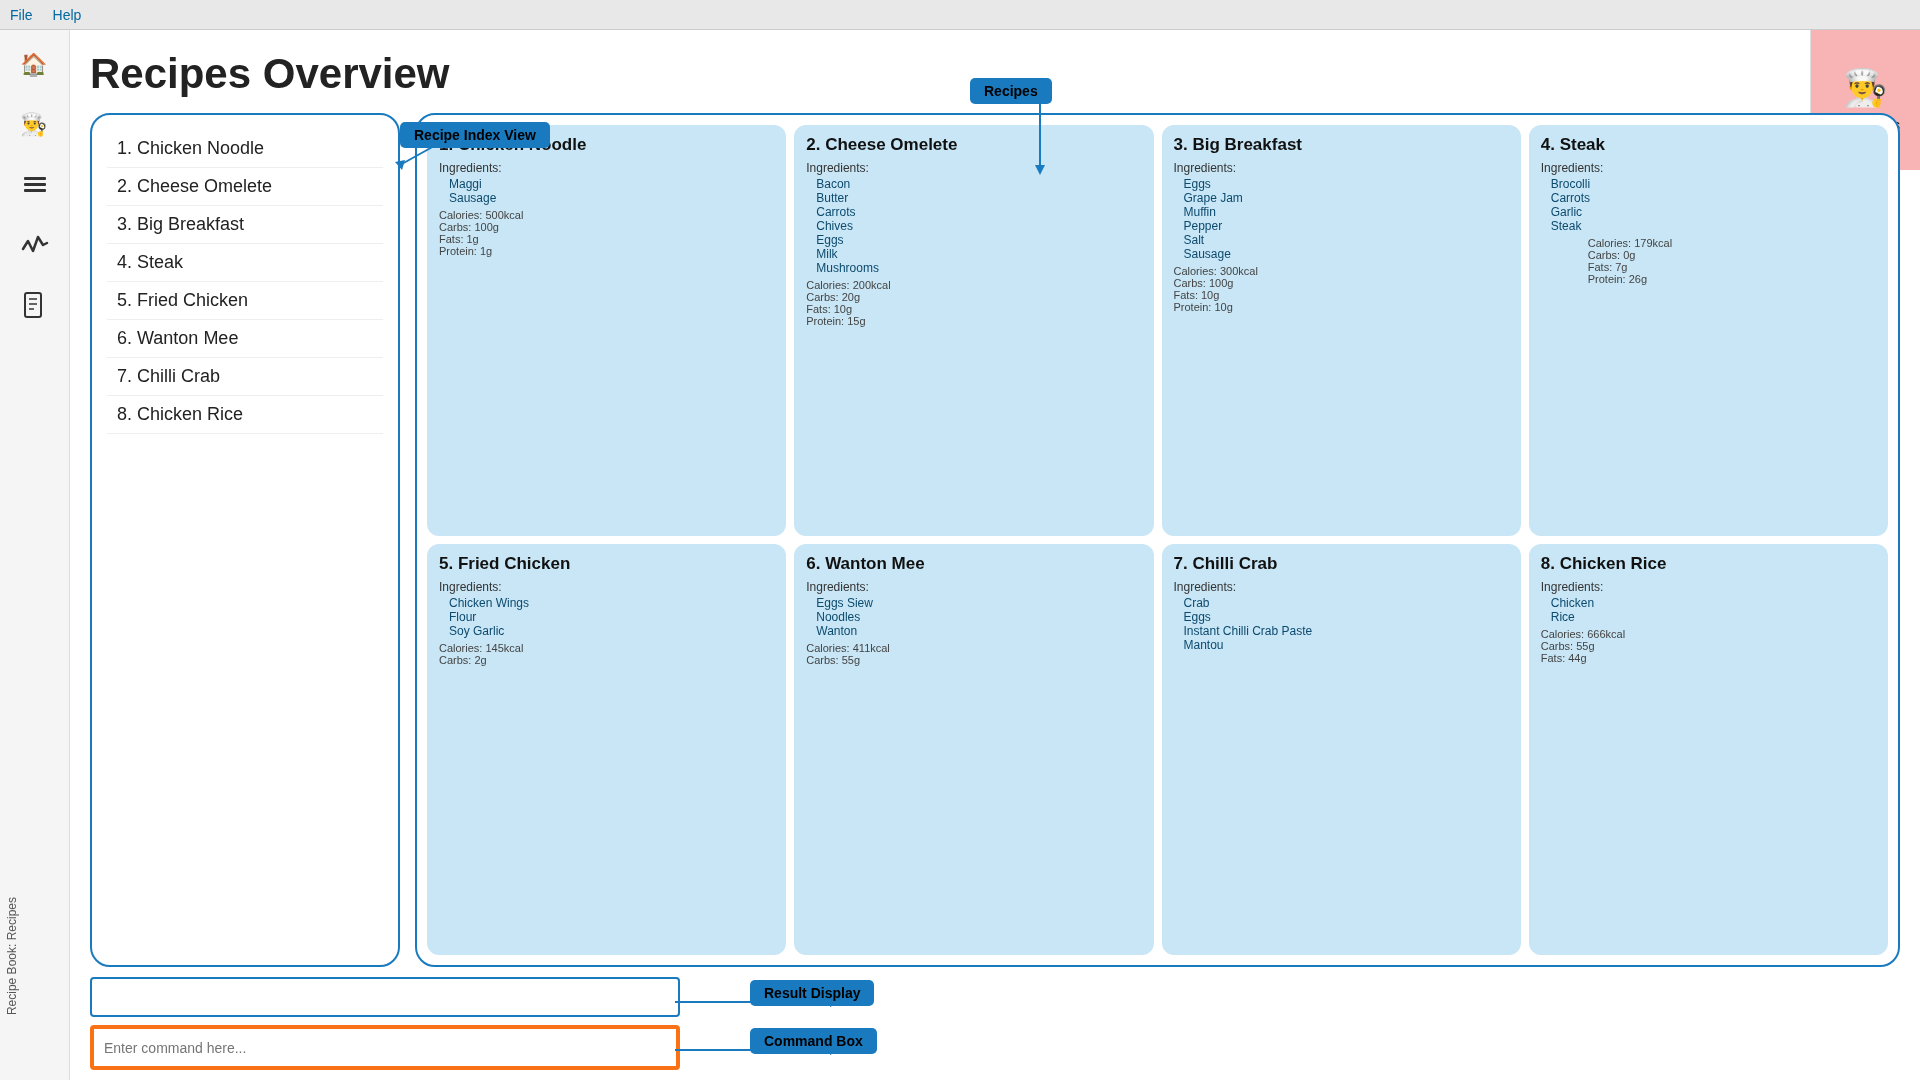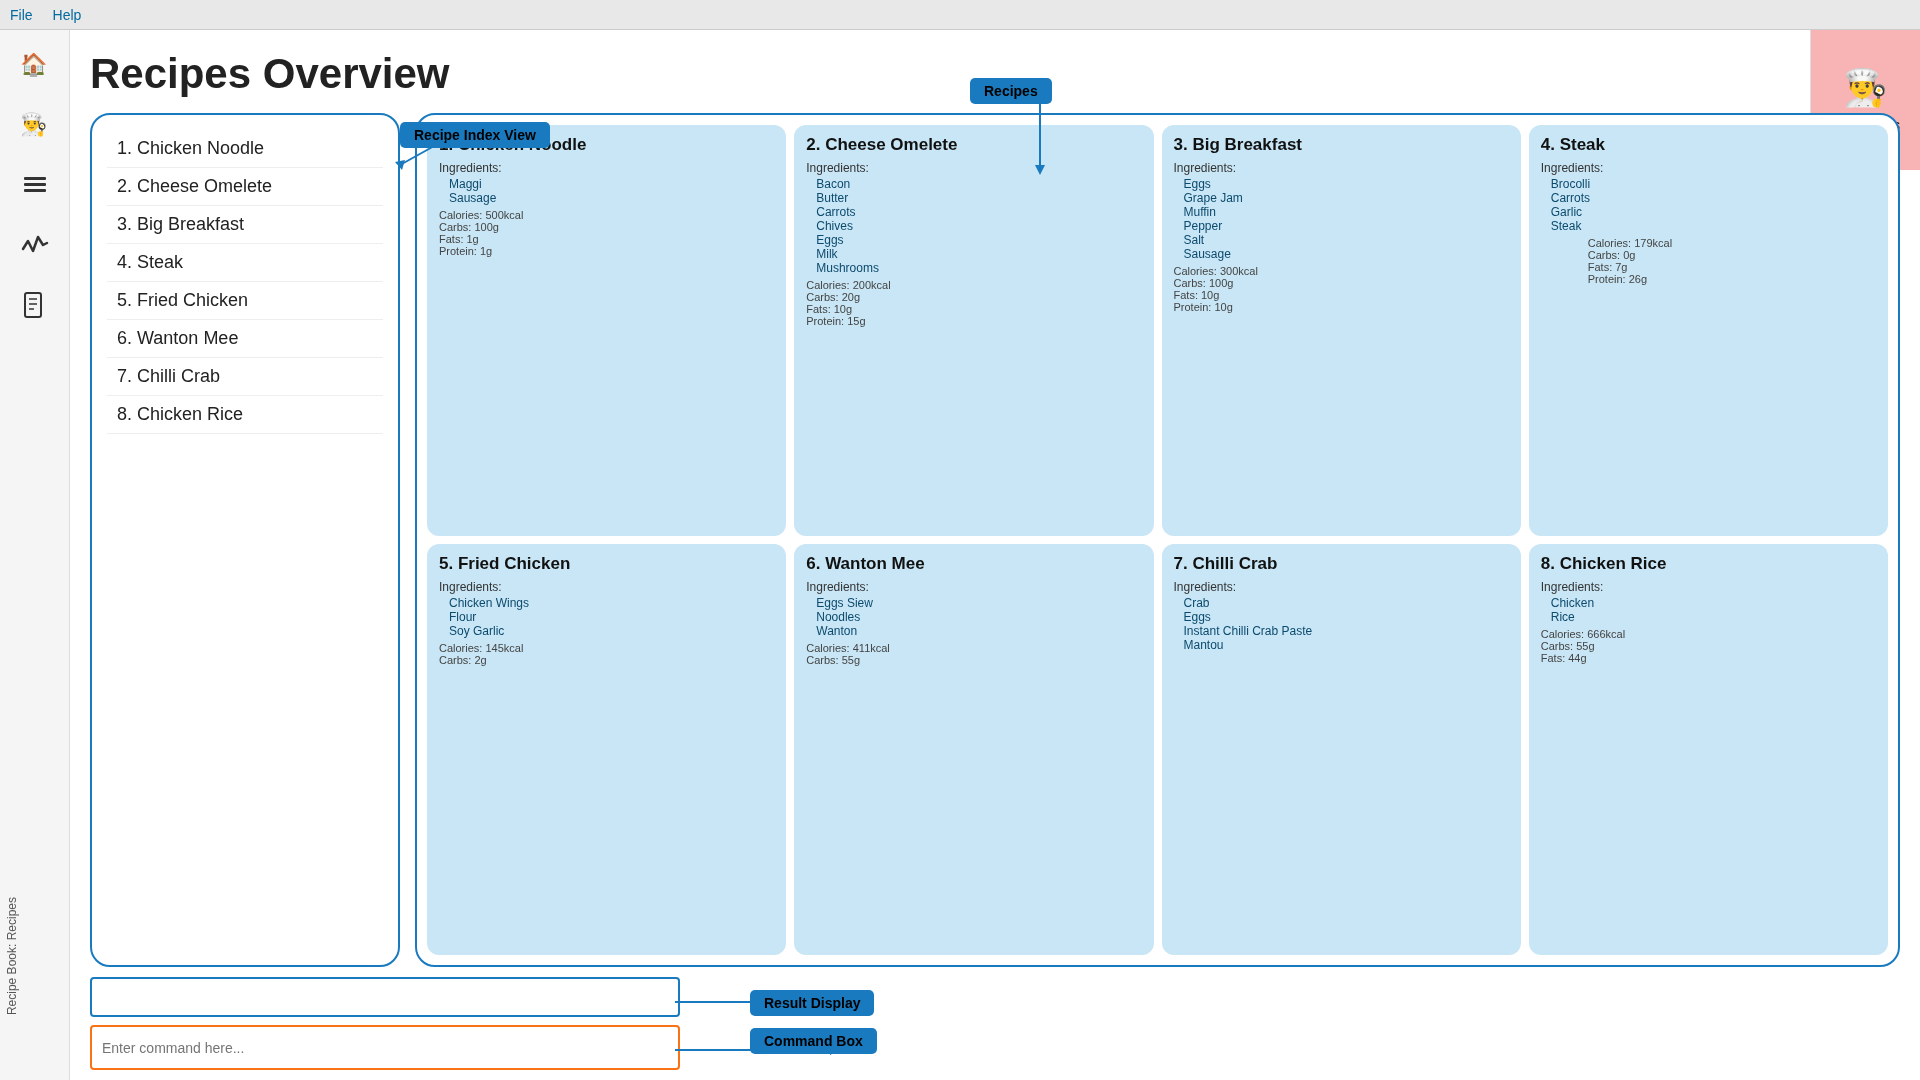--- a/index.html
+++ b/index.html
@@ -203,21 +203,21 @@
     }
     .command-box-row {
       display: flex;
       align-items: center;
       gap: 10px;
       position: relative;
     }
     .command-input {
       width: 590px;
       height: 45px;
-      border: 2px solid #f97316;
+      border: 4px solid #f97316;
       border-radius: 4px;
       padding: 0 10px;
       font-size: 14px;
       color: #888;
       outline: none;
     }
     .bottom-label {
       font-size: 12px;
       color: #666;
       margin-top: 4px;
@@ -386,21 +386,21 @@
 
     <div class="bottom-area">
 
       <div class="result-display-row">
         <div class="result-display-box"></div>
 
         <svg style="position:absolute; left:585px; top:10px;" width="180" height="30">
           <line x1="0" y1="15" x2="155" y2="15" stroke="#1a7abf" stroke-width="2"></line>
           <polygon points="155,10 165,15 155,20" fill="#1a7abf"></polygon>
         </svg>
-        <div class="tooltip-label" style="left: 660px; top: 13px;">Result Display</div>
+        <div class="tooltip-label" style="left: 660px; top: 3px;">Result Display</div>
       </div>
 
       <div class="command-box-row">
         <input class="command-input" type="text" placeholder="Enter command here..." style="">
 
         <svg style="position:absolute; left:585px; top:10px;" width="180" height="30">
           <line x1="0" y1="15" x2="155" y2="15" stroke="#1a7abf" stroke-width="2"></line>
           <polygon points="155,10 165,15 155,20" fill="#1a7abf"></polygon>
         </svg>
         <div class="tooltip-label" style="left: 660px; top: 3px;">Command Box</div>

